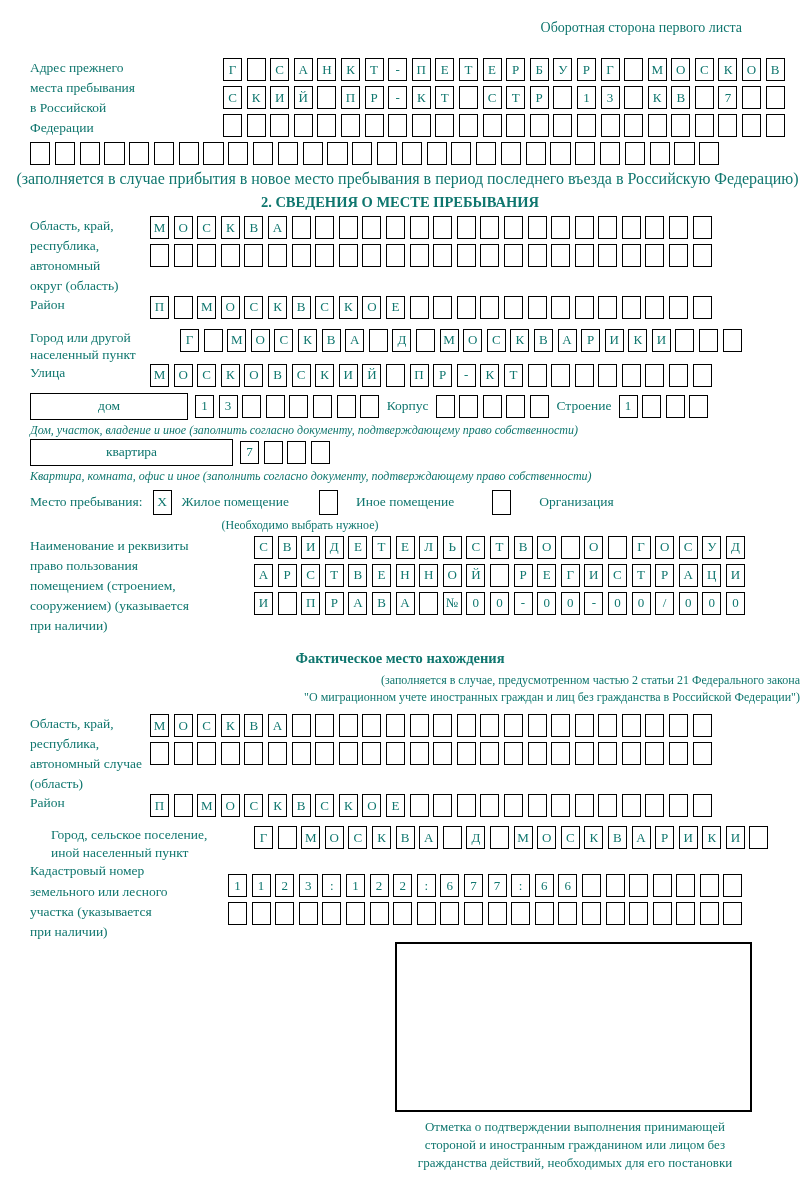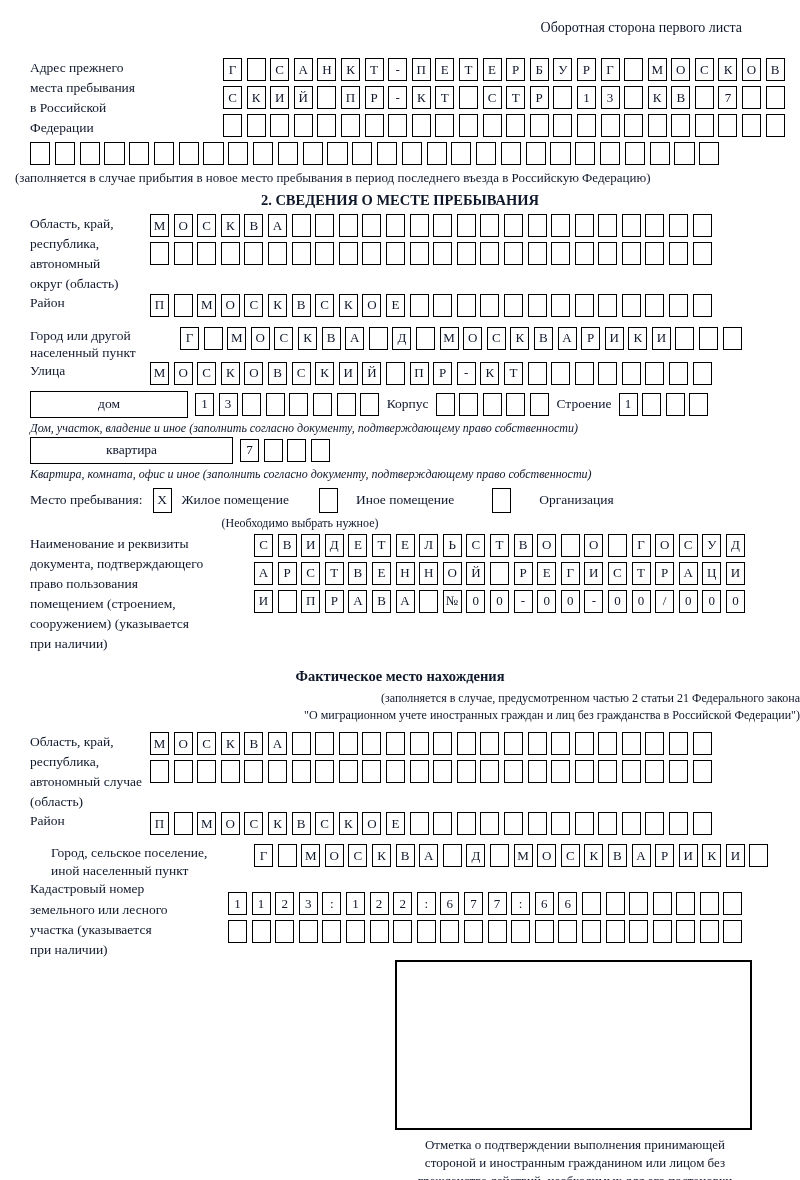--- a/index.html
+++ b/index.html
@@ -1,30 +1,30 @@
 <!DOCTYPE html>
 <html><head>
 <meta charset="utf-8">
 <style>
   html,body{margin:0;padding:0;background:#fff;}
   .page{width:800px;height:1180px;box-sizing:border-box;padding-top:20px;position:relative;overflow:hidden;
-        font-family:"Liberation Serif","DejaVu Serif",serif;color:#0f172a;background:#fff;border-radius:25px;}
+        font-family:"Liberation Serif","DejaVu Serif",serif;color:#0f766e;background:#fff;border-radius:25px;}
   .header-note{text-align:right;padding-right:58px;font-size:14px;}
   .ml30{margin-left:30px;}
   .flexrow{display:flex;align-items:flex-start;}
   .lbl{font-size:13.5px;line-height:1.3;flex:none;}
   .lbl .line{white-space:nowrap;}
   .w145{width:145px;}.w120{width:120px;}.w150{width:150px;}.w224{width:224px;}.w203{width:203px;margin-left:21px;}.w198{width:198px;}
   .lbl-lh{line-height:1.48;}
   .cellcol{flex:1;}
   .cellrow{display:flex;margin-bottom:5px;}
   .cell{flex:none;width:17px;height:21px;border:1.6px solid #000;margin-right:4.6px;
         display:flex;align-items:center;justify-content:center;font-size:13px;}
   .cells28 .cell{width:18.2px;}
-  .caption{font-size:13px;text-align:left;margin-top:2px;padding-left:15px;}
+  .caption{font-size:16px;text-align:center;margin-top:2px;padding-left:15px;}
   .sect-title{font-size:14.5px;font-weight:bold;text-align:center;margin:6px 0 5px;}
   .subtitle{font-size:12px;text-align:right;line-height:1.4;}
   .mt5{margin-top:5px;}.mt4{margin-top:4px;}.mt2{margin-top:2px;}.mt3{margin-top:3px;}
   .mt9{margin-top:9px;}.mt13{margin-top:13px;}.mt14{margin-top:14px;}.mt22{margin-top:22px;gap:48px;}
   .domrow{display:flex;align-items:center;margin-top:1px;}
   .bigbox{box-sizing:border-box;height:27px;border:1.6px solid #000;display:flex;align-items:center;justify-content:center;
           font-size:13.5px;flex:none;}
   .dombox{width:158px;margin-right:7px;}
   .kvbox{width:203px;margin-right:7px;}
   .inline-lbl{font-size:13.5px;margin:0 7px 0 3px;flex:none;}
@@ -370,21 +370,20 @@
     <span class="chkbox" style="margin-left:30px;"></span>
     <span style="margin-left:18px;">Иное помещение</span>
     <span class="chkbox" style="margin-left:38px;"></span>
     <span style="margin-left:28px;">Организация</span>
   </div>
   <div class="choose-note">(Необходимо выбрать нужное)</div>
 
   <div class="flexrow ml30 mt3">
     <div class="lbl w224 lbl-lh">
         <div class="line">Наименование и реквизиты</div>
-        <div class="line">документа, подтверждающего</div>
         <div class="line">право пользования</div>
         <div class="line">помещением (строением,</div>
         <div class="line">сооружением) (указывается</div>
         <div class="line">при наличии)</div>
       </div>
     <div class="cellcol">
       <div class="cellrow">
           <span class="cell">С</span>
           <span class="cell">В</span>
           <span class="cell">И</span>

